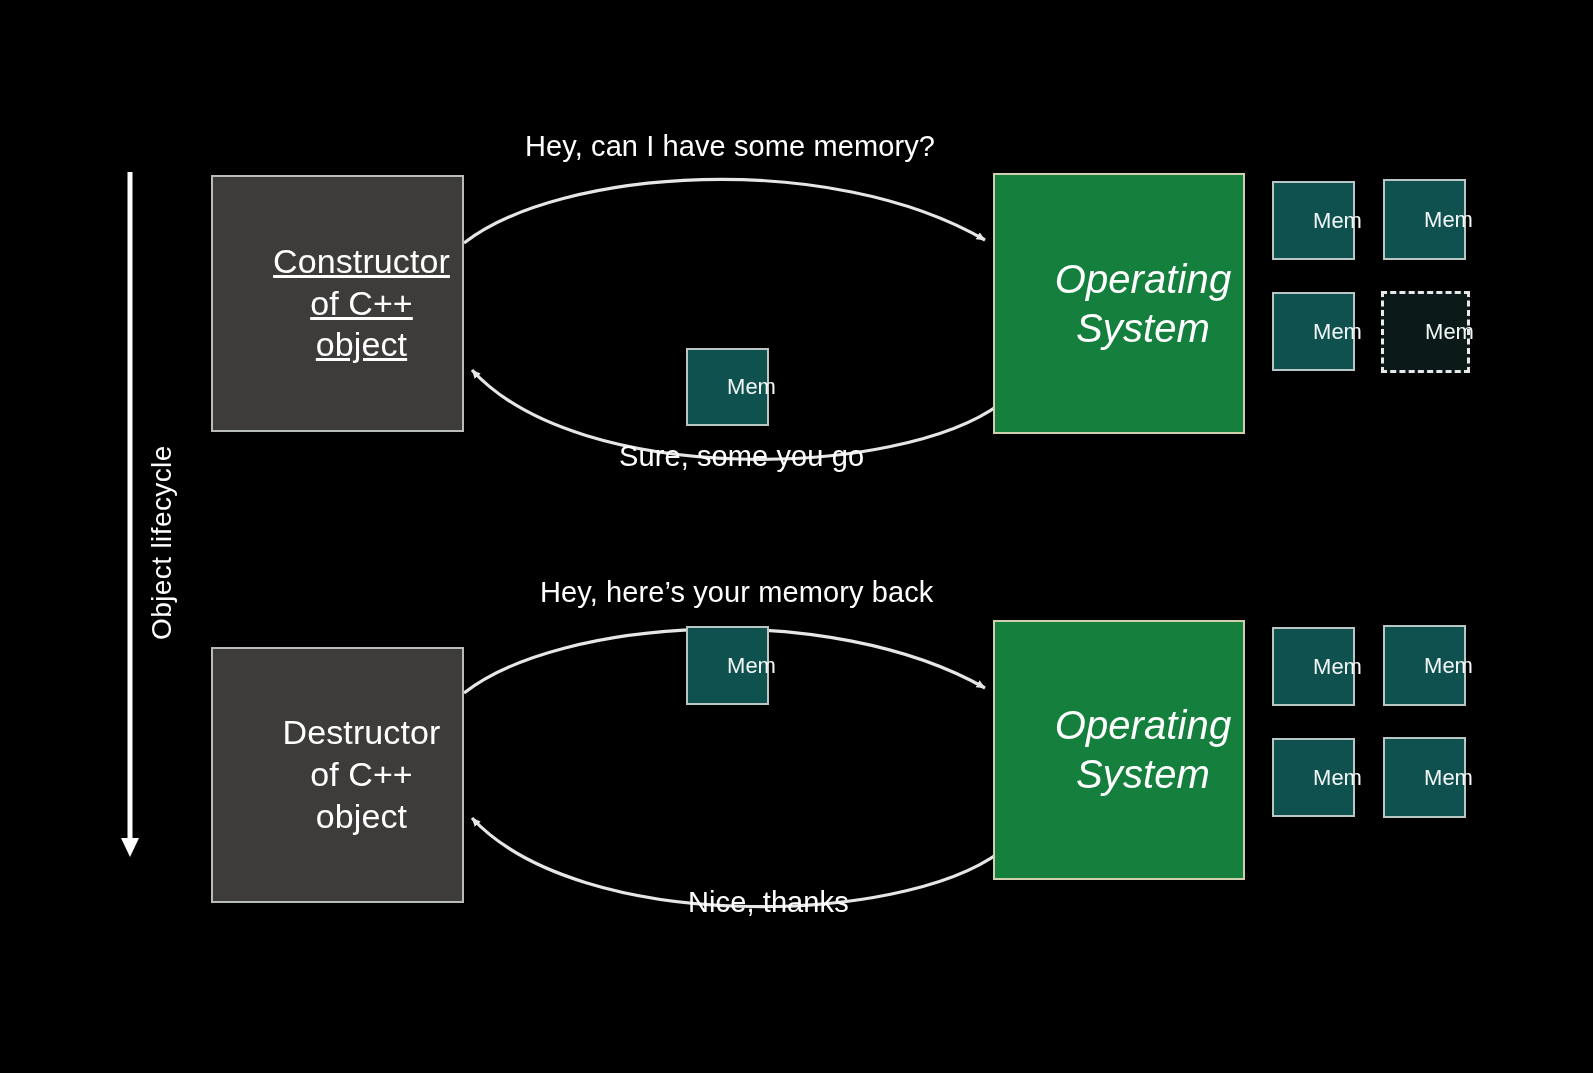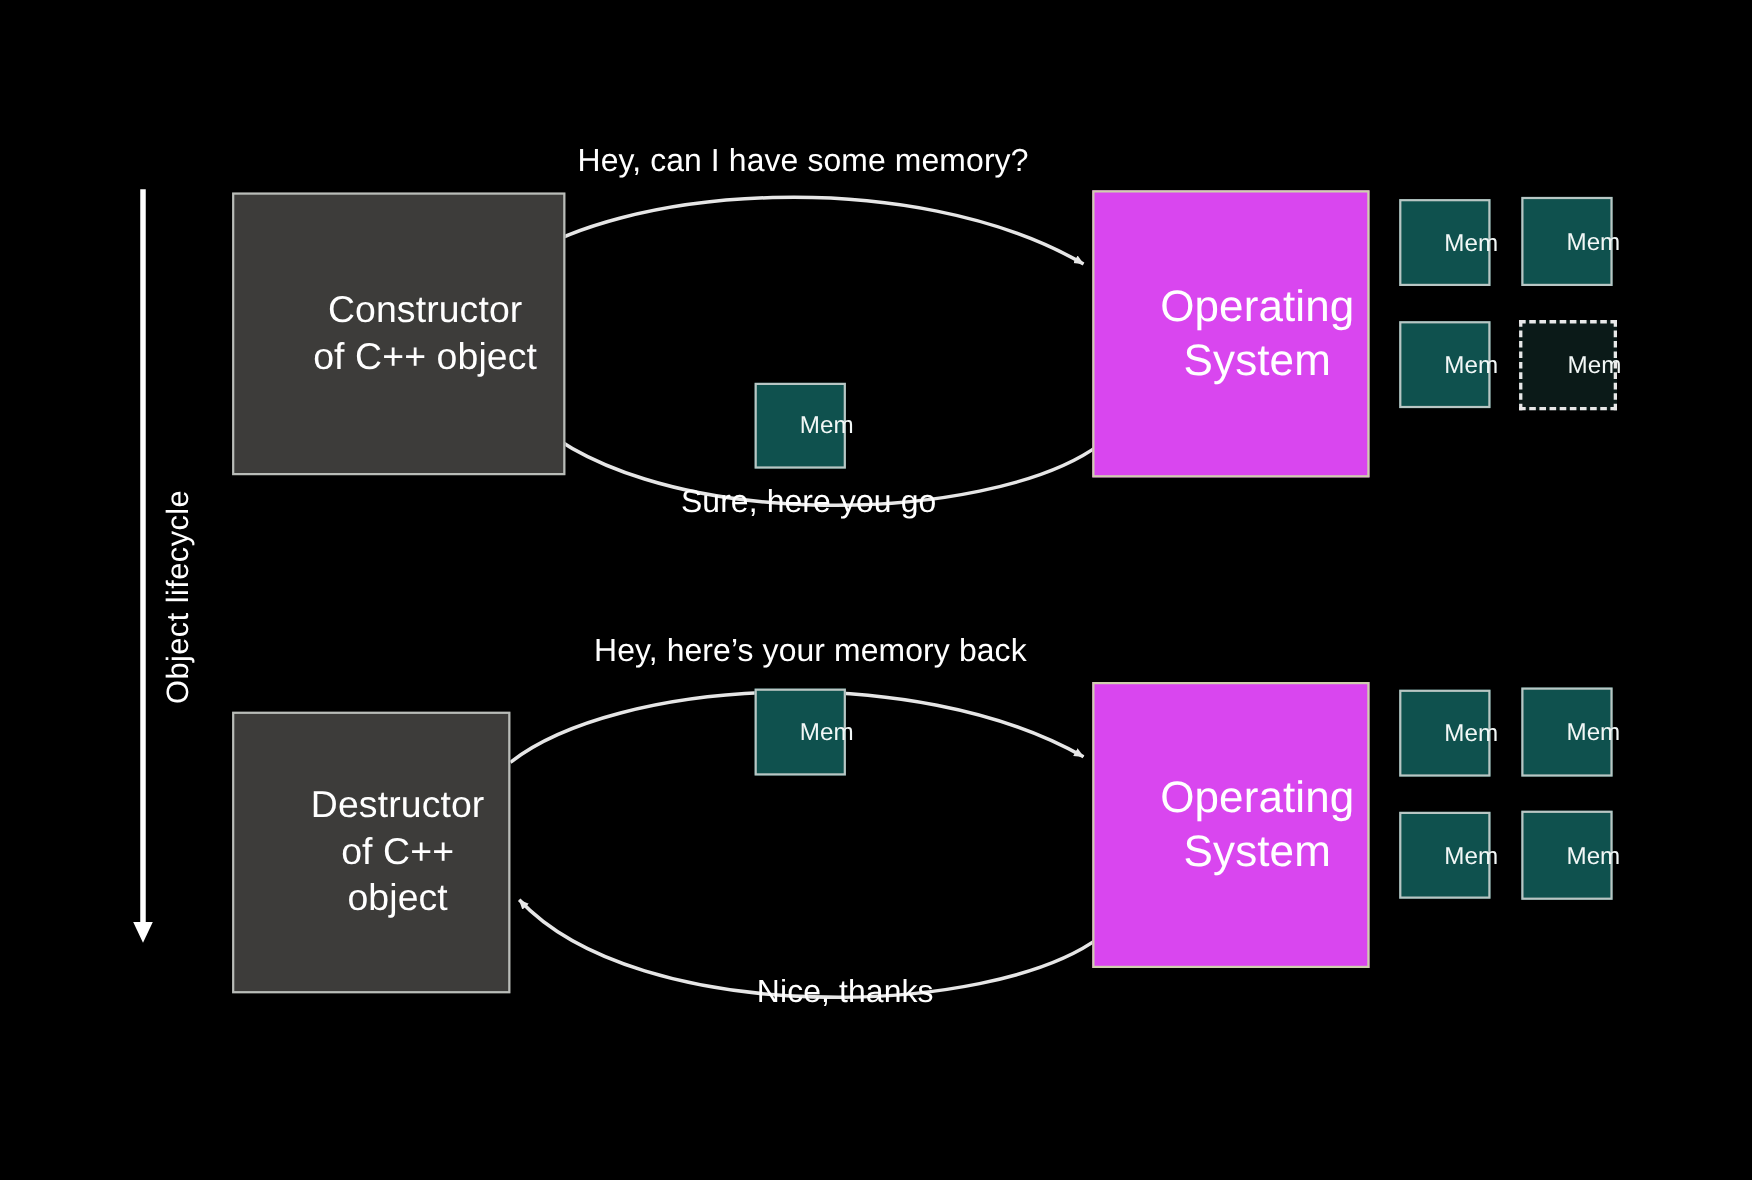--- a/index.html
+++ b/index.html
@@ -42,25 +42,26 @@
 
   .actor-box {
     background: #3d3c3a;
     font-size: 34px;
     line-height: 1.23;
     letter-spacing: 0.1px;
     font-weight: 400;
   }
 
   .os-box {
-    background: #d946ef;
+    background: #15803d;
     font-size: 40px;
     line-height: 1.22;
     letter-spacing: 0.1px;
     font-weight: 400;
+    font-style: italic;
   }
 
   .mem-box {
     background: #0f514e;
     font-size: 22px;
     font-weight: 400;
     color: #f2f7f6;
     border: 2px solid #b9c6c4;
   }
 
@@ -123,30 +124,30 @@
     </g>
     <g>
       <path d="M1000,852 C900,926 580,934 472,818" fill="none" stroke="#e6e6e6" stroke-width="3.2" marker-end="url(#arrowhead)"></path>
     </g>
   </svg>
 
   <div id="lifecycle-label">Object lifecycle</div>
 
   <div class="caption" style="left:525px; top:130px;">Hey, can I have some memory?</div>
 
-  <div class="node-box actor-box" style="left:211px; top:175px; width:303px; height:257px;">
+  <div class="node-box actor-box" style="left:211px; top:175px; width:253px; height:257px;text-decoration:underline;">
     <div>
       <div>Constructor</div>
       <div>of C++ object</div>
     </div>
   </div>
 
   <div class="node-box mem-box" style="left:686px; top:348px; width:83px; height:78px; border-color:#b9c6c4;">Mem</div>
 
-  <div class="caption" style="left:619px; top:440px;">Sure, here you go</div>
+  <div class="caption" style="left:619px; top:440px;">Sure, some you go</div>
 
   <div class="node-box os-box" style="left:993px; top:173px; width:252px; height:261px; border-color:#cfcfae;">
     <div>
       <div>Operating</div>
       <div>System</div>
     </div>
   </div>
 
   <div class="node-box mem-box" style="left:1272px; top:181px; width:83px; height:79px;">Mem</div>
 

